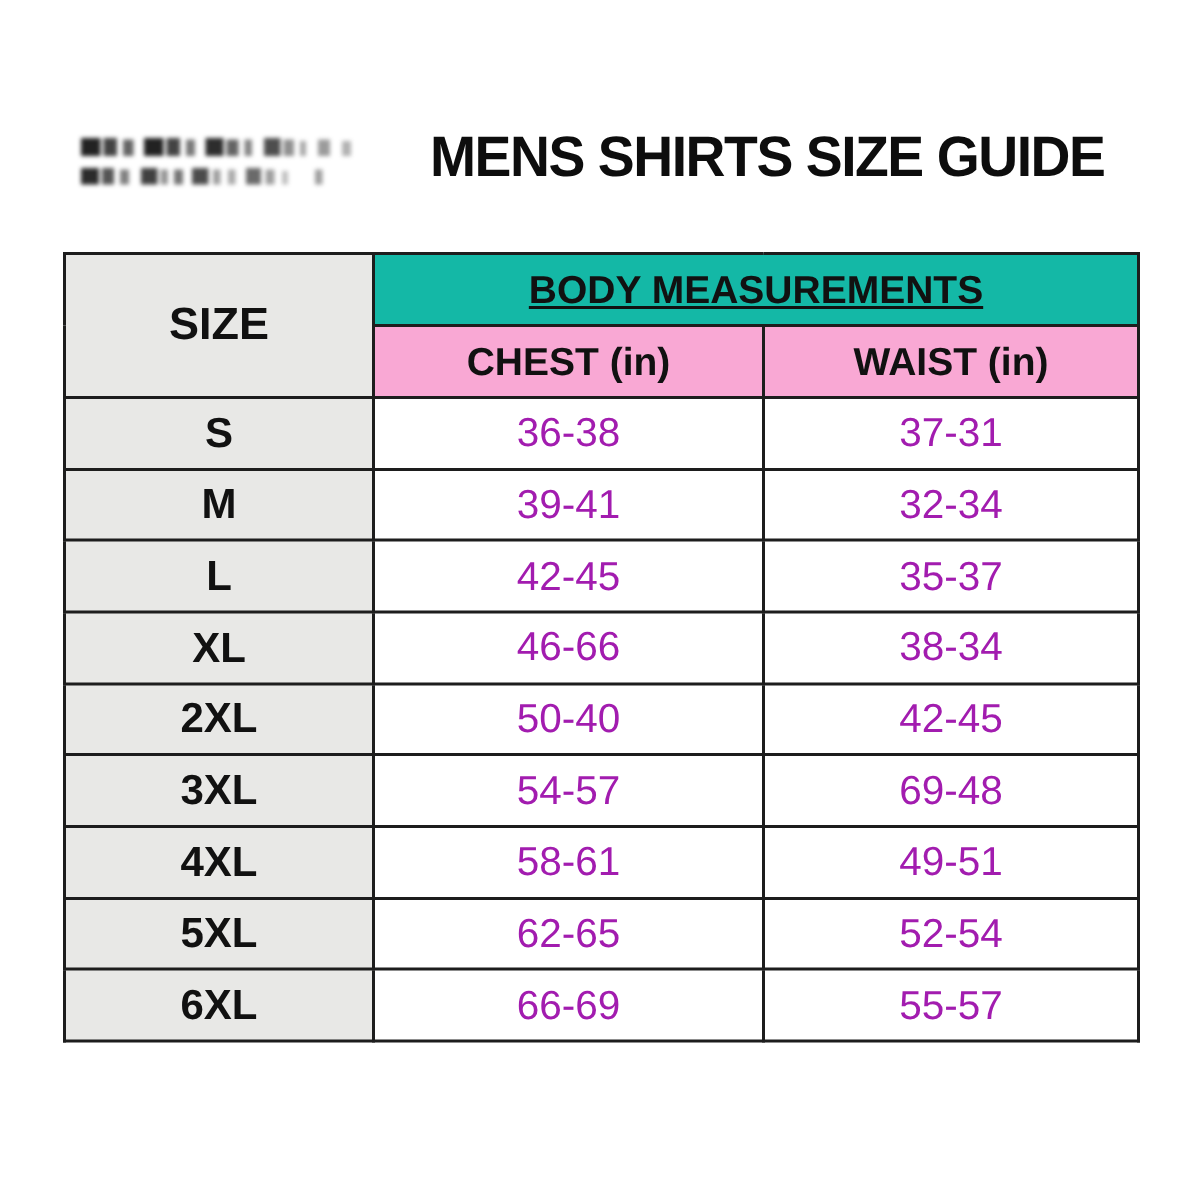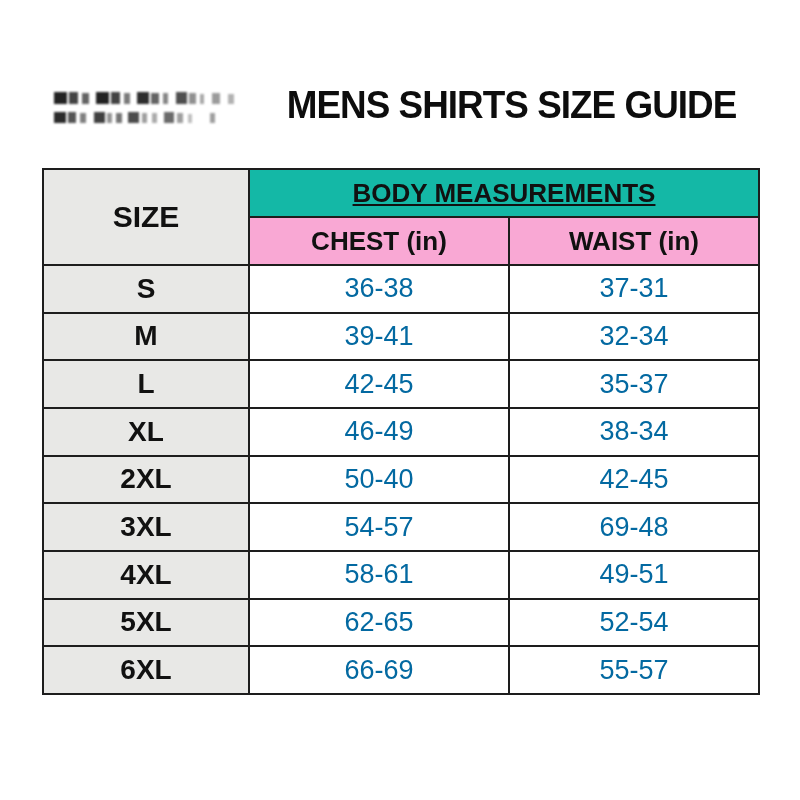--- a/index.html
+++ b/index.html
@@ -84,21 +84,21 @@
   }
   td.size-cell {
     background: #e8e8e6;
     font-size: 28px;
     font-weight: bold;
   }
   td.val-cell {
     background: #ffffff;
     font-size: 27px;
     font-weight: normal;
-    color: #0369a1;
+    color: #a21caf;
   }
 </style>
 </head>
 <body>
 
 <div class="page">
 
   <div class="header">
     <span class="logo" aria-hidden="true">
       <svg viewBox="0 0 205 48" xmlns="http://www.w3.org/2000/svg">
@@ -168,21 +168,21 @@
           <td class="val-cell">39-41</td>
           <td class="val-cell">32-34</td>
         </tr>
         <tr>
           <td class="size-cell">L</td>
           <td class="val-cell">42-45</td>
           <td class="val-cell">35-37</td>
         </tr>
         <tr>
           <td class="size-cell">XL</td>
-          <td class="val-cell">46-49</td>
+          <td class="val-cell">46-66</td>
           <td class="val-cell">38-34</td>
         </tr>
         <tr>
           <td class="size-cell">2XL</td>
           <td class="val-cell">50-40</td>
           <td class="val-cell">42-45</td>
         </tr>
         <tr>
           <td class="size-cell">3XL</td>
           <td class="val-cell">54-57</td>

